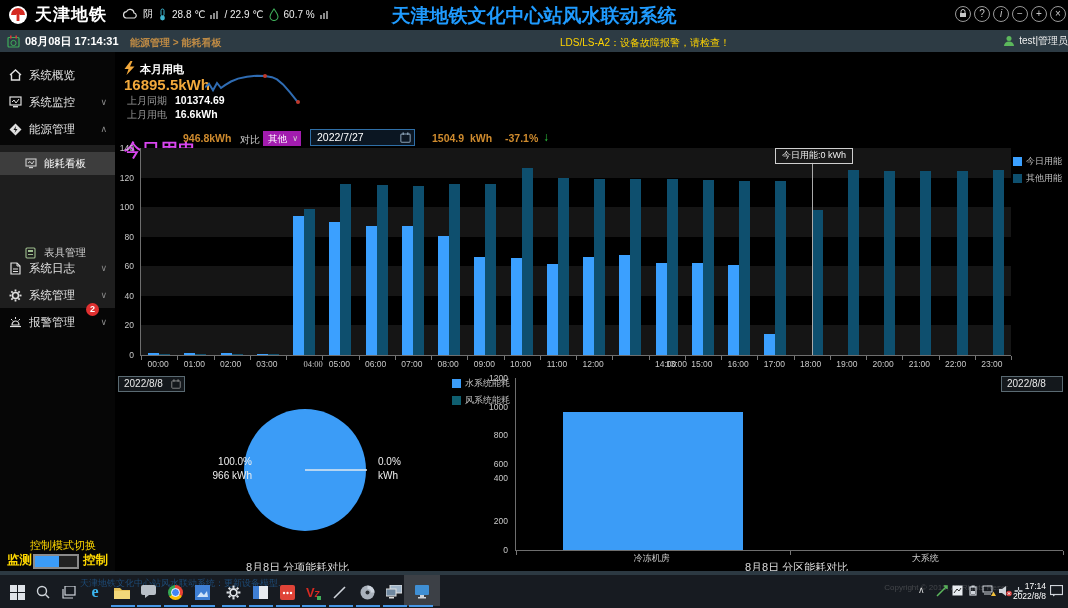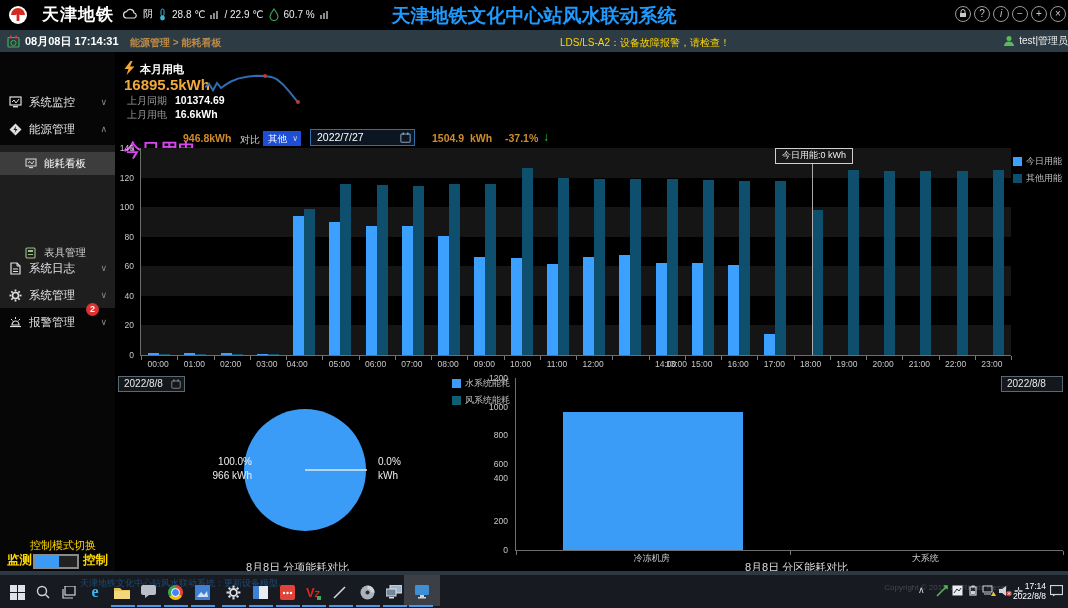--- a/index.html
+++ b/index.html
@@ -1,21 +1,21 @@
 <!DOCTYPE html>
 <html><head>
 <meta charset="utf-8">
 <style>
   html,body{margin:0;padding:0;background:#000;}
   #app{position:relative;width:1068px;height:608px;background:#000;overflow:hidden;
        font-family:"Liberation Sans","DejaVu Sans",sans-serif;color:#ddd;-webkit-font-smoothing:antialiased;}
   .abs{position:absolute;}
   
   .topbar{position:absolute;left:0;top:0;width:1068px;height:30px;background:#000;}
-  .logo{position:absolute;left:8px;top:3px;display:flex;align-items:center;gap:14px;justify-content:center;}
+  .logo{position:absolute;left:8px;top:3px;display:flex;align-items:center;gap:7px;justify-content:center;}
   .logo-text{font-size:17px;font-weight:bold;color:#fff;letter-spacing:1px;}
   .weather{position:absolute;left:122px;top:7px;display:flex;align-items:center;gap:5px;font-size:10px;color:#eee;}
   .apptitle{position:absolute;left:50%;top:3px;transform:translateX(-50%);font-size:19px;font-weight:bold;color:#1f9bff;white-space:nowrap;}
   .winctl{position:absolute;right:2px;top:6px;display:flex;gap:3px;}
   .circ{width:14px;height:14px;border:1px solid #9a9a9a;border-radius:50%;color:#c9c9c9;font-size:10px;line-height:13px;text-align:center;display:inline-block;}
   
   .infobar{position:absolute;left:0;top:30px;width:1068px;height:22px;background:#2d3b44;}
   .dt{position:absolute;left:7px;top:4px;display:flex;align-items:center;gap:5px;font-size:11px;font-weight:bold;color:#fff;}
   .crumb{position:absolute;left:130px;top:6px;font-size:10px;color:#bd8a45;font-weight:bold;}
   .alert{position:absolute;left:560px;top:6px;font-size:10px;color:#ffd400;}
@@ -33,21 +33,21 @@
   .stat-label{position:absolute;left:140px;top:62px;font-size:11px;color:#fff;font-weight:bold;}
   .stat-value{position:absolute;left:124px;top:76px;font-size:15px;font-weight:bold;color:#f2a93c;}
   .stat-row{position:absolute;font-size:10px;color:#9a9a9a;}
   .stat-row b{color:#fff;font-size:10.5px;margin-left:8px;}
   .spark{position:absolute;left:205px;top:70px;width:100px;height:36px;}
   .spark svg{width:100%;height:100%;}
   .dot{position:absolute;width:4px;height:4px;border-radius:50%;background:#c0392b;}
   
   .today-label{position:absolute;left:124px;top:138px;font-size:18px;font-weight:bold;color:#d946ef;}
   .ora{color:#cf8b2e;font-weight:bold;font-size:10.5px;}
-  .sel-box{position:absolute;left:263px;top:131px;width:38px;height:15px;background:#1d4ed8;color:#fff;font-size:9.5px;line-height:15px;padding-left:5px;box-sizing:border-box;cursor:pointer;}
+  .sel-box{position:absolute;left:263px;top:131px;width:38px;height:15px;background:#a21caf;color:#fff;font-size:9.5px;line-height:15px;padding-left:5px;box-sizing:border-box;cursor:pointer;}
   .sel-box .caret{position:absolute;right:3px;top:0;font-size:8px;color:#cfcfcf;}
   .dateinput{position:absolute;left:310px;top:129px;width:105px;height:17px;border:1px solid #2f6fa7;background:#0b1622;box-sizing:border-box;color:#fff;font-size:10.5px;line-height:15px;padding-left:6px;cursor:text;}
   .datebox{position:absolute;height:16px;border:1px solid #5a6a72;background:#14181c;box-sizing:border-box;color:#e8e8e8;font-size:10px;line-height:14px;padding-left:5px;cursor:pointer;}
   .cal-ic{position:absolute;right:3px;top:2px;opacity:.85;}
   
   .hplot{position:absolute;left:140px;top:148px;width:870px;height:207px;
          background:repeating-linear-gradient(to bottom,#151515 0 29.571px,#000 29.571px 59.143px);
          border-left:1px solid #6e6e6e;border-bottom:1px solid #6e6e6e;}
   .bar{position:absolute;bottom:0;}
   .xlab{position:absolute;top:0;text-align:center;font-size:8.5px;color:#c9c9c9;}
@@ -154,20 +154,28 @@
     <div class="userbox">
       <svg width="12" height="12" viewBox="0 0 12 12">
         <circle cx="6" cy="3.5" r="2.5" fill="#5cb85c"></circle>
           <path d="M1 11 a5 4.5 0 0 1 10 0 Z" fill="#5cb85c"></path>
       </svg>
       <span>test|管理员</span>
     </div>
   </div>
 
   <div class="sidebar">
+    <div class="srow" style="top:10px">
+      <span class="icn">
+          <svg width="13" height="12" viewBox="0 0 13 12">
+            <path d="M1 6 L6.5 1 L12 6 M2.5 5.5 V11 H10.5 V5.5" fill="none" stroke="#e0e0e0" stroke-width="1.4"></path>
+          </svg>
+        </span>
+      <span>系统概览</span>
+    </div>
     <div class="srow" style="top:37px">
       <span class="icn">
           <svg width="13" height="12" viewBox="0 0 13 12">
             <rect x="1" y="1" width="11" height="8" fill="none" stroke="#e0e0e0" stroke-width="1.2"></rect>
             <path d="M3 6 L5 4 L7 7 L10 3" fill="none" stroke="#e0e0e0"></path>
             <rect x="4" y="10" width="5" height="1.4" fill="#e0e0e0"></rect>
           </svg>
         </span>
       <span>系统监控</span>
       <span class="chev">∨</span>
@@ -366,21 +374,21 @@
       <div class="xtick" style="left: 797.5px;"></div>
       <div class="xtick" style="left: 833.8px;"></div>
       <div class="xtick" style="left: 870px;"></div>
       <div class="tipline" style="left: 670.6px;"></div>
     </div>
   <div class="abs" style="left:140px;top:359px;width:870px;height:12px" id="h-xlabels">
       <div class="xlab" style="left: 0px; width: 36.3px;">00:00</div>
       <div class="xlab" style="left: 36.3px; width: 36.3px;">01:00</div>
       <div class="xlab" style="left: 72.5px; width: 36.3px;">02:00</div>
       <div class="xlab" style="left: 108.8px; width: 36.3px;">03:00</div>
-      <div class="xlab" style="left: 139px; width: 36.3px;">04:00</div>
+      <div class="xlab" style="left: 155px; width: 36.3px; font-family: Liberation Serif, serif;">04:00</div>
       <div class="xlab" style="left: 181.3px; width: 36.3px;">05:00</div>
       <div class="xlab" style="left: 217.5px; width: 36.3px;">06:00</div>
       <div class="xlab" style="left: 253.8px; width: 36.3px;">07:00</div>
       <div class="xlab" style="left: 290px; width: 36.3px;">08:00</div>
       <div class="xlab" style="left: 326.3px; width: 36.3px;">09:00</div>
       <div class="xlab" style="left: 362.5px; width: 36.3px;">10:00</div>
       <div class="xlab" style="left: 398.8px; width: 36.3px;">11:00</div>
       <div class="xlab" style="left: 435px; width: 36.3px;">12:00</div>
       <div class="xlab" style="left: 471.3px; width: 36.3px; margin-left: 47px;">13:00</div>
       <div class="xlab" style="left: 507.5px; width: 36.3px;">14:00</div>

